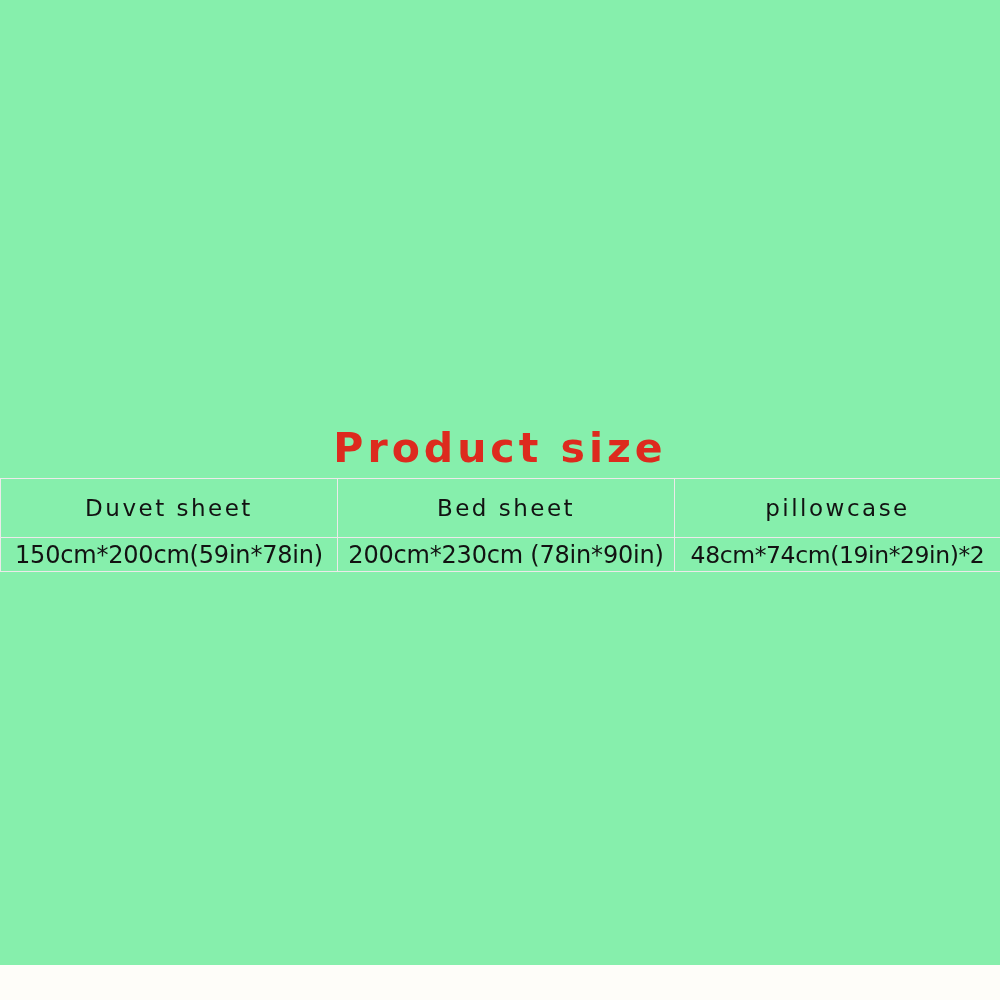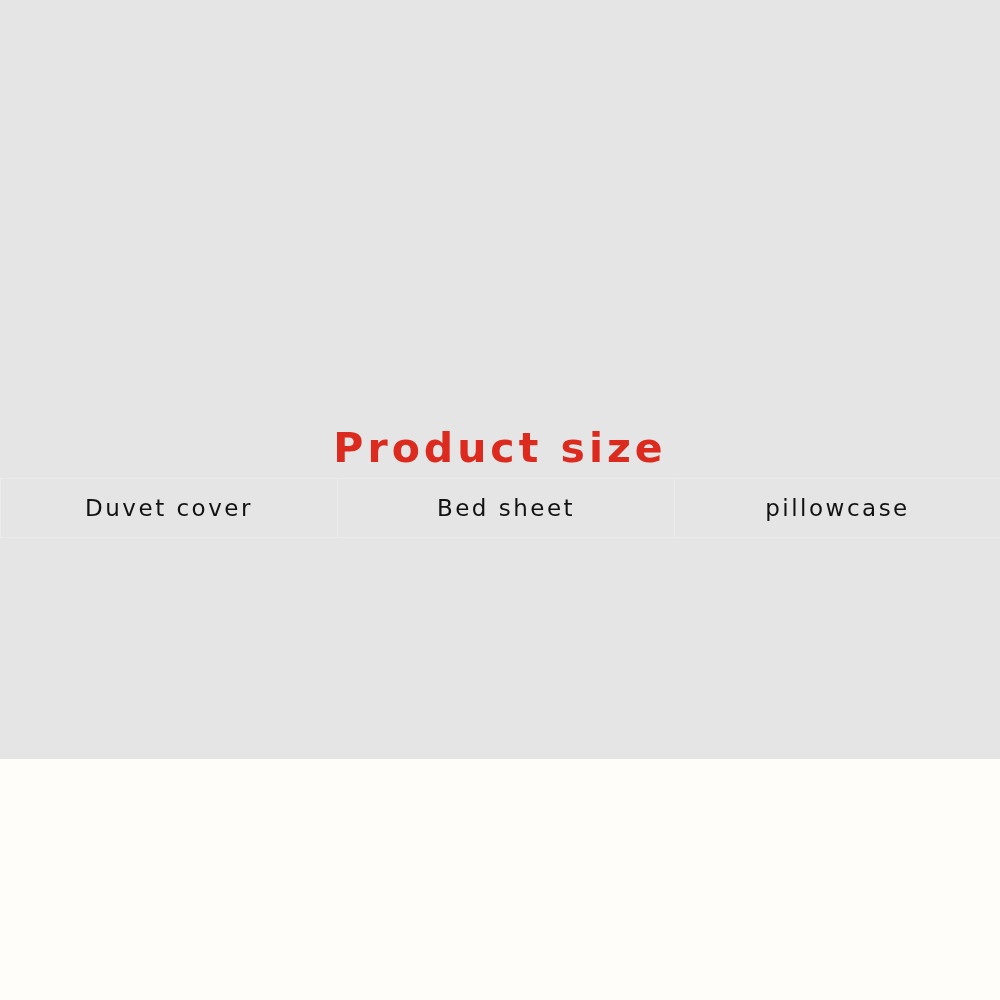--- a/index.html
+++ b/index.html
@@ -10,22 +10,22 @@
     width: 1000px;
     height: 1000px;
     background: #fefdf9;
     font-family: "DejaVu Sans", sans-serif;
     overflow: hidden;
   }
 
   #page {
     position: relative;
     width: 1000px;
-    height: 759px;
-    background: #e5e5e5;
+    height: 965px;
+    background: #86efac;
   }
 
   
   .title-wrap {
     position: absolute;
     left: 0;
     top: 424px;
     width: 1000px;
     text-align: center;
   }
@@ -103,22 +103,27 @@
   </div>
 
   <table class="size-table">
     <colgroup>
       <col class="c1">
       <col class="c2">
       <col class="c3">
     </colgroup>
     <thead>
       <tr>
-        <th>Duvet  cover</th>
+        <th>Duvet  sheet</th>
         <th>Bed sheet</th>
         <th>pillowcase</th>
       </tr>
     </thead>
     <tbody>
+      <tr>
+        <td class="col-duvet"><span class="cell-text">150cm*200cm(59in*78in)</span></td>
+        <td class="col-bed"><span class="cell-text">200cm*230cm (78in*90in)</span></td>
+        <td class="col-pillow"><span class="cell-text">48cm*74cm(19in*29in)*2</span></td>
+      </tr>
     </tbody>
   </table>
 
 </div>
 
 </body></html>

